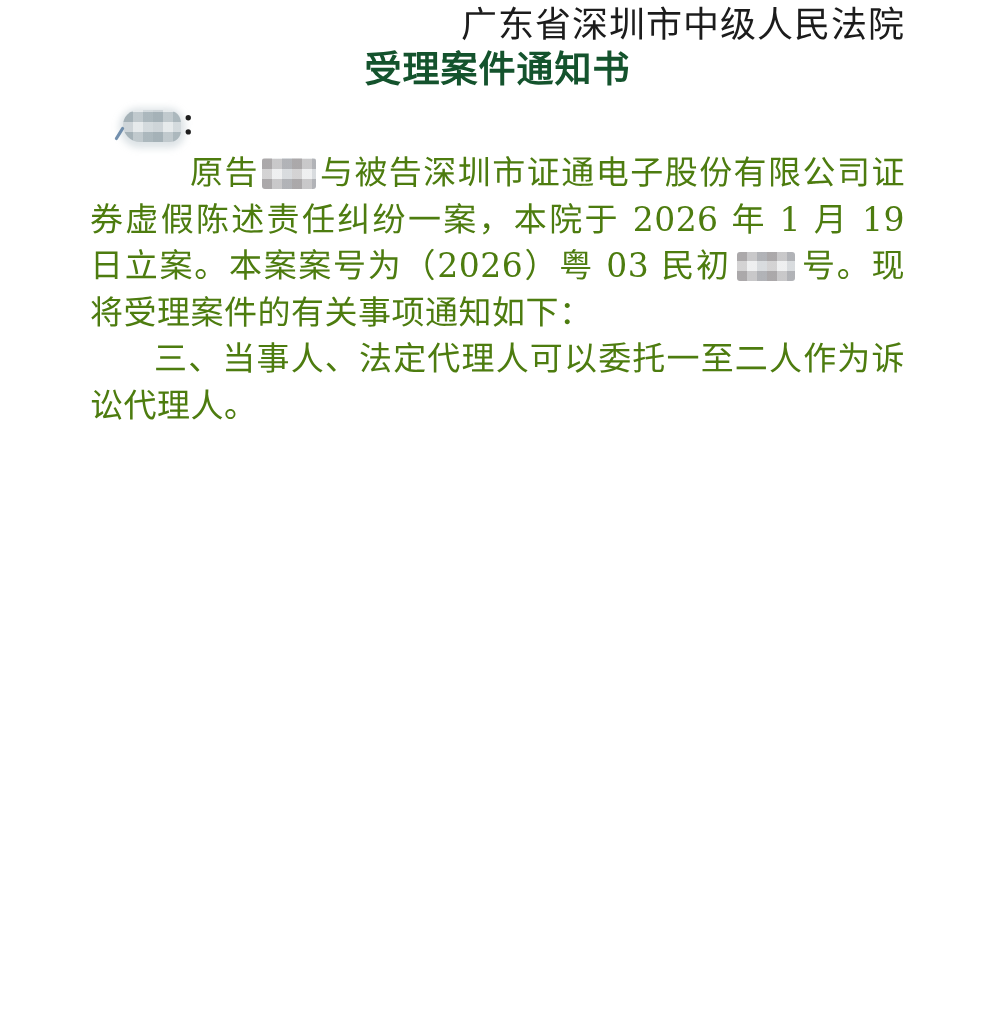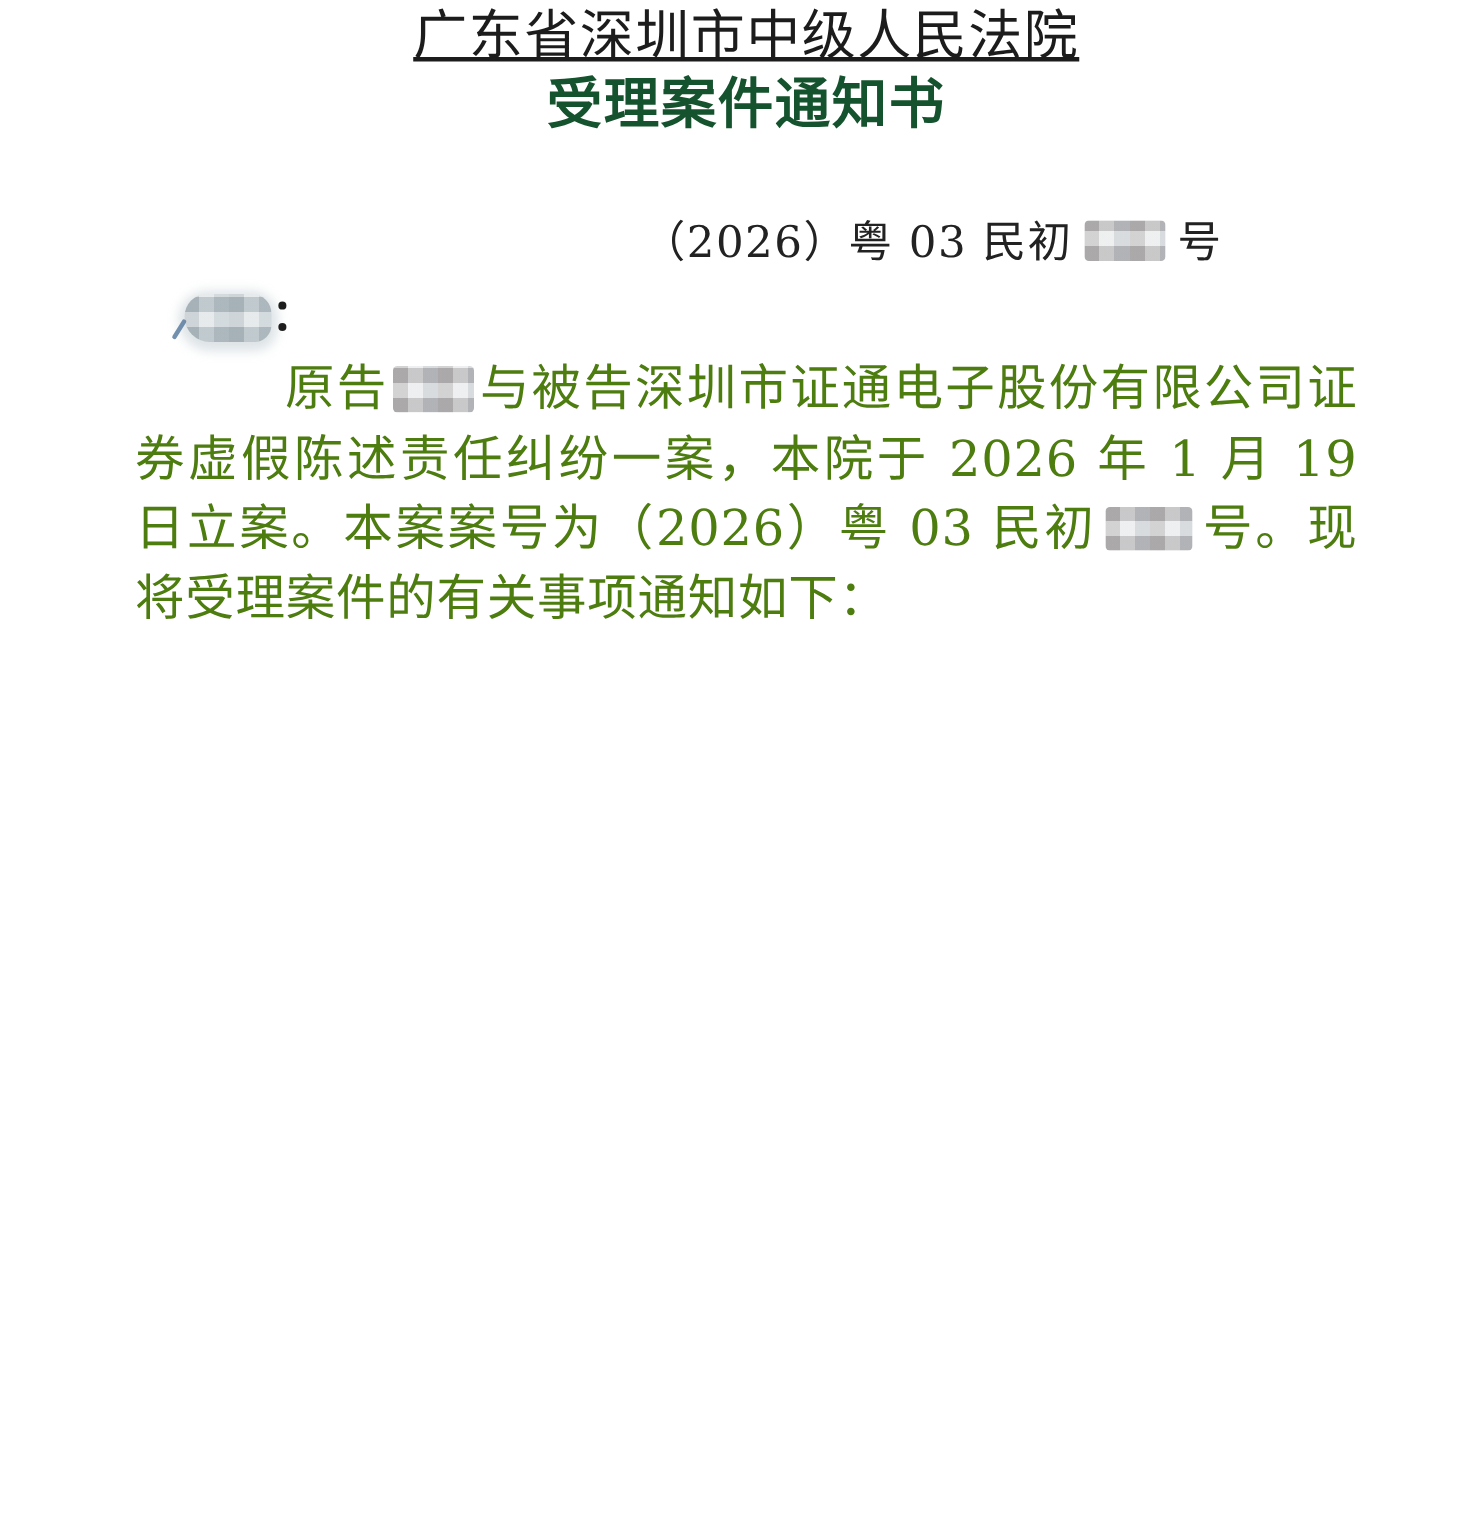--- a/index.html
+++ b/index.html
@@ -16,25 +16,24 @@
     background: #ffffff;
     overflow: hidden;
     color: #222222;
     font-family: "DejaVu Serif", "Liberation Serif", serif;
   }
   .court-name {
     margin: 0;
     font-size: 36px;
     line-height: 42px;
     font-weight: normal;
-    text-align: center;
+    text-align: right;
     letter-spacing: 1px;
     color: #1c1c1c;
     white-space: nowrap;
-    text-decoration: underline;
   }
   .doc-title {
     margin: 0;
     font-size: 37px;
     line-height: 46px;
     font-weight: bold;
     text-align: center;
     letter-spacing: 1px;
     color: #14532d;
     white-space: nowrap;
@@ -126,33 +125,31 @@
 </style>
 </head>
 <body>
 
 <div class="page">
 
   <h1 class="court-name">广东省深圳市中级人民法院</h1>
 
   <h2 class="doc-title">受理案件通知书</h2>
 
-  <div class="case-number-line">
-    <span>（2026）粤 03 民初</span><span class="mosaic mosaic-case-header"></span><span>号</span>
-  </div>
 
   <div class="addressee-line">
     <span class="partial-char-mark"></span><span class="name-blur"></span><span class="addressee-colon">：</span>
   </div>
 
   <div class="doc-body">
 
     <p class="p-intro">
       <span>原告</span><span class="mosaic mosaic-plaintiff"></span><span>与被告深圳市证通电子股份有限公司证券虚假陈述责任纠纷一案，本院于 2026 年 1 月 19 日立案。本案案号为（2026）粤 03 民初</span><span class="mosaic mosaic-case-body"></span><span>号。现将受理案件的有关事项通知如下：</span>
     </p>
 
 
 
+    <p class="p-item">三、当事人、法定代理人可以委托一至二人作为诉讼代理人。</p>
 
 
   </div>
 
 </div>
 
 </body></html>

